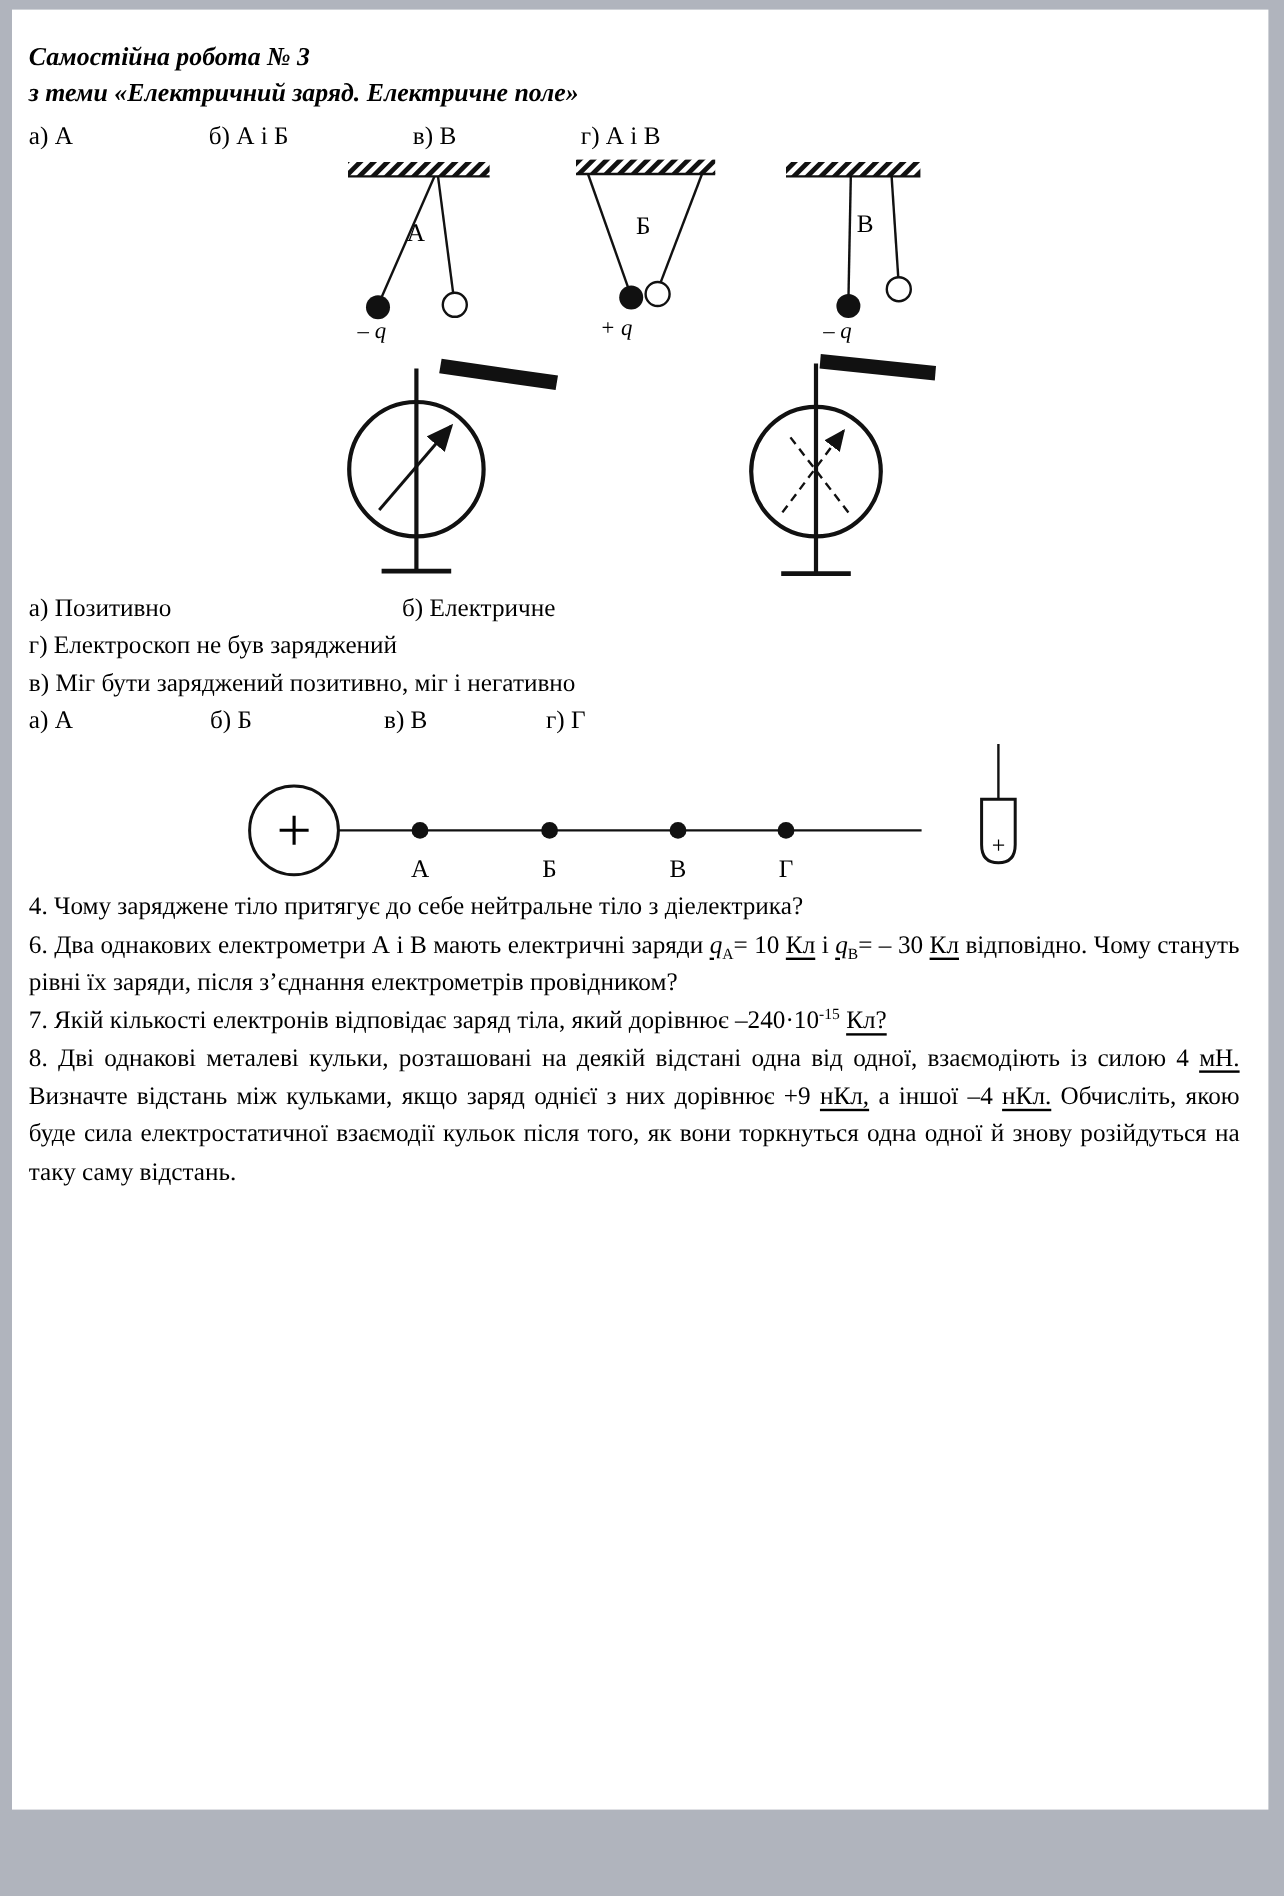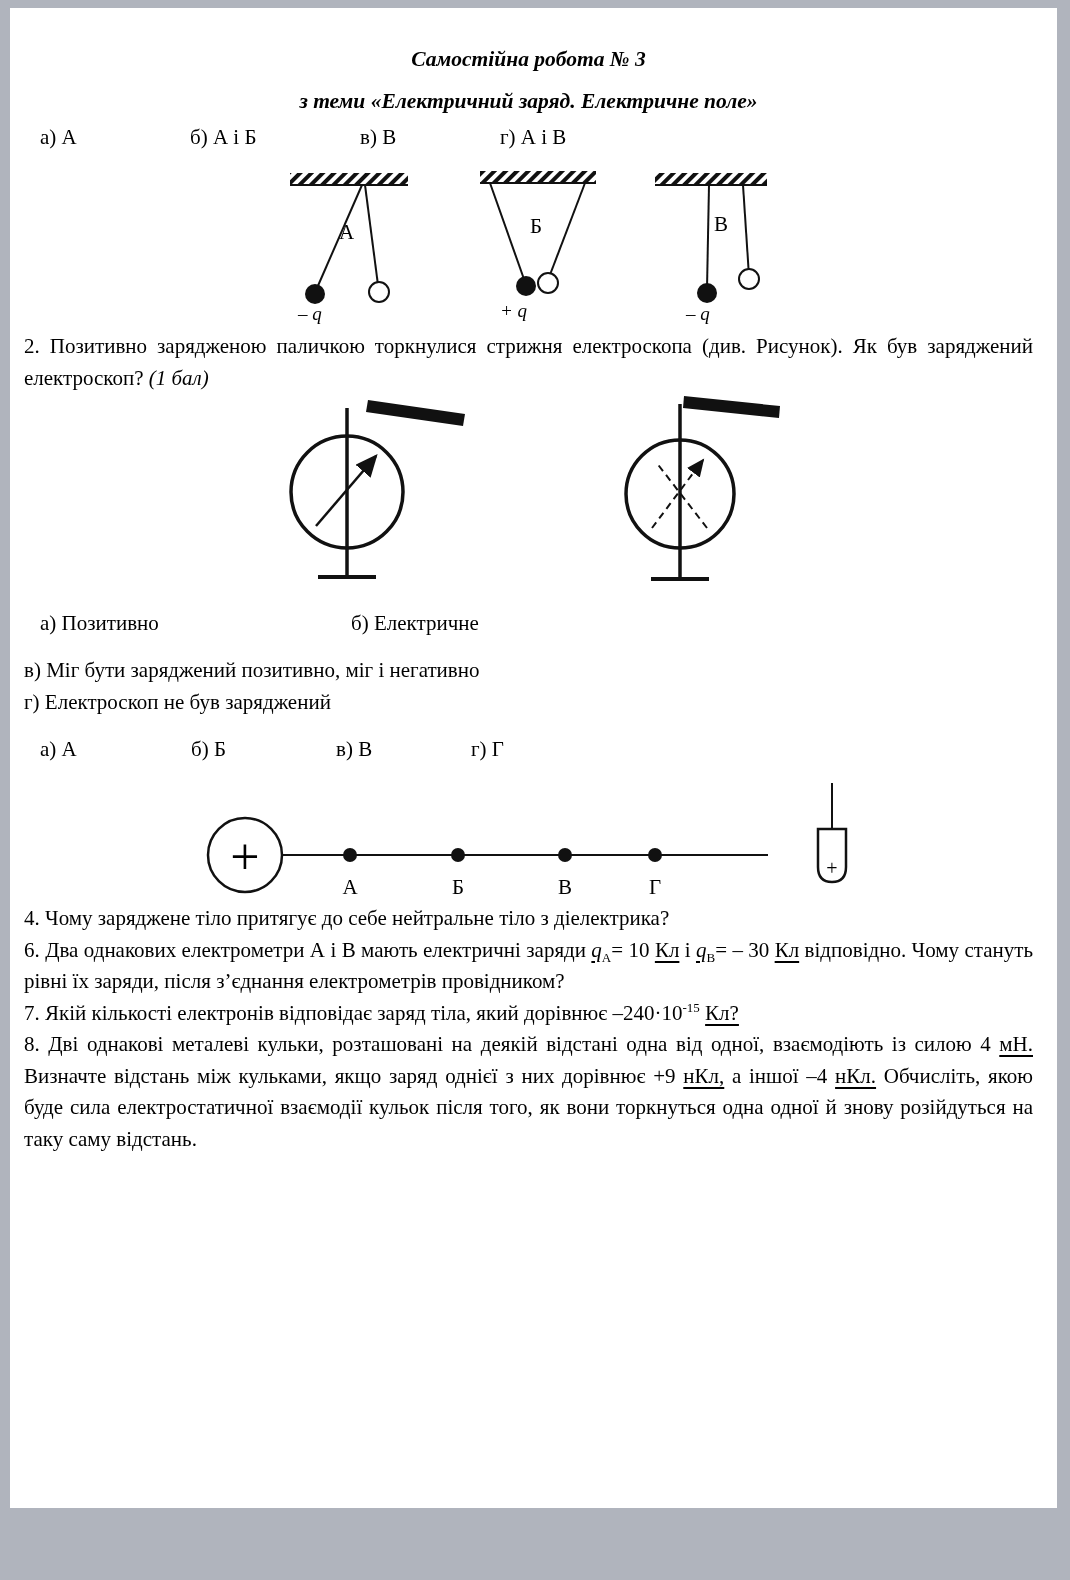--- a/index.html
+++ b/index.html
@@ -6,27 +6,27 @@
   body{
     width:1070px;height:1580px;position:relative;
     background:#b0b4bd;
     font-family:"Liberation Serif",serif;color:#000;
   }
   .page{
     position:absolute;left:10px;top:8px;width:1047px;height:1500px;
     background:#ffffff;padding:24px 24px 0 14px;box-sizing:border-box;overflow:hidden;
   }
   .title{
-    text-align:center;font-weight:bold;font-style:italic;
-    font-size:21.5px;line-height:30px;margin-top:12px;
+    text-align:left;font-weight:bold;font-style:italic;
+    font-size:21.5px;line-height:30px;
   }
   p.q{font-size:21px;line-height:31.5px;margin:0}
   .just{text-align:justify}
   .pts{font-style:italic}
-  .opts{display:flex;font-size:21px;line-height:31px;margin:16px}
+  .opts{display:flex;font-size:21px;line-height:31px;margin:0}
   .o{display:inline-block}
   .w150{width:150px}.w170{width:170px}.w140{width:140px}
   .w151{width:151px}.w145{width:145px}.w135{width:135px}
   .w311{width:311px}
   .mt6{margin-top:6px}.mt14{margin-top:14px}.mt20{margin-top:20px}
   .mt24{margin-top:24px}.mt52{margin-top:52px}
   .fig{display:block}
   .fig1{margin-left:266px;margin-top:2px}
   .fig2{margin-left:256px;margin-top:2px}
   .fig3{margin-left:181px;margin-top:2px}
@@ -87,21 +87,20 @@
       <line x1="365" y1="16" x2="477" y2="16" stroke="#111" stroke-width="2"></line>
       <line x1="419" y1="16" x2="417" y2="120" stroke="#111" stroke-width="2"></line>
       <line x1="453" y1="16" x2="459" y2="107" stroke="#111" stroke-width="2"></line>
       <circle cx="417" cy="124" r="10" fill="#111"></circle>
       <circle cx="459" cy="110" r="10" fill="#fff" stroke="#111" stroke-width="2"></circle>
       <text x="424" y="62" font-size="21">В</text>
       <text x="396" y="151" font-size="19" font-style="italic">– q</text>
     </g>
   </svg>
 
-  <p class="q just"><span>2.  Позитивно зарядженою паличкою торкнулися стрижня електроскопа (див. Рисунок). Як був заряджений електроскоп?</span> <span class="pts">(1 бал)</span></p>
 
   <svg class="fig fig2" viewBox="0 0 570 196" width="570" height="196">
     <defs>
       <marker id="arrow" markerWidth="12" markerHeight="10" refX="8" refY="4" orient="auto">
         <path d="M0,0 L9,4 L0,8 Z" fill="#111"></path>
       </marker>
     </defs>
     <g>
       <circle cx="67" cy="96" r="56" fill="#fff" stroke="#111" stroke-width="3.5"></circle>
       <line x1="67" y1="12" x2="67" y2="180" stroke="#111" stroke-width="3.5"></line>
@@ -116,22 +115,22 @@
       <line x1="427" y1="132" x2="376" y2="66" stroke="#111" stroke-width="2" stroke-dasharray="7 5"></line>
       <line x1="372" y1="132" x2="423" y2="64" stroke="#111" stroke-width="2" stroke-dasharray="7 5" marker-end="url(#arrow)"></line>
       <line x1="371" y1="183" x2="429" y2="183" stroke="#111" stroke-width="4"></line>
     </g>
   </svg>
 
   <div class="opts">
     <span class="o w311">а) Позитивно</span>
     <span class="o">б) Електричне</span>
   </div>
+  <p class="q">г) Електроскоп не був заряджений</p>
   <p class="q">в) Міг бути заряджений позитивно, міг і негативно</p>
-  <p class="q">г) Електроскоп не був заряджений</p>
 
 
   <div class="opts">
     <span class="o w151">а) А</span>
     <span class="o w145">б) Б</span>
     <span class="o w135">в) В</span>
     <span class="o">г) Г</span>
   </div>
 
   <svg class="fig fig3" viewBox="0 0 660 122" width="660" height="122">

